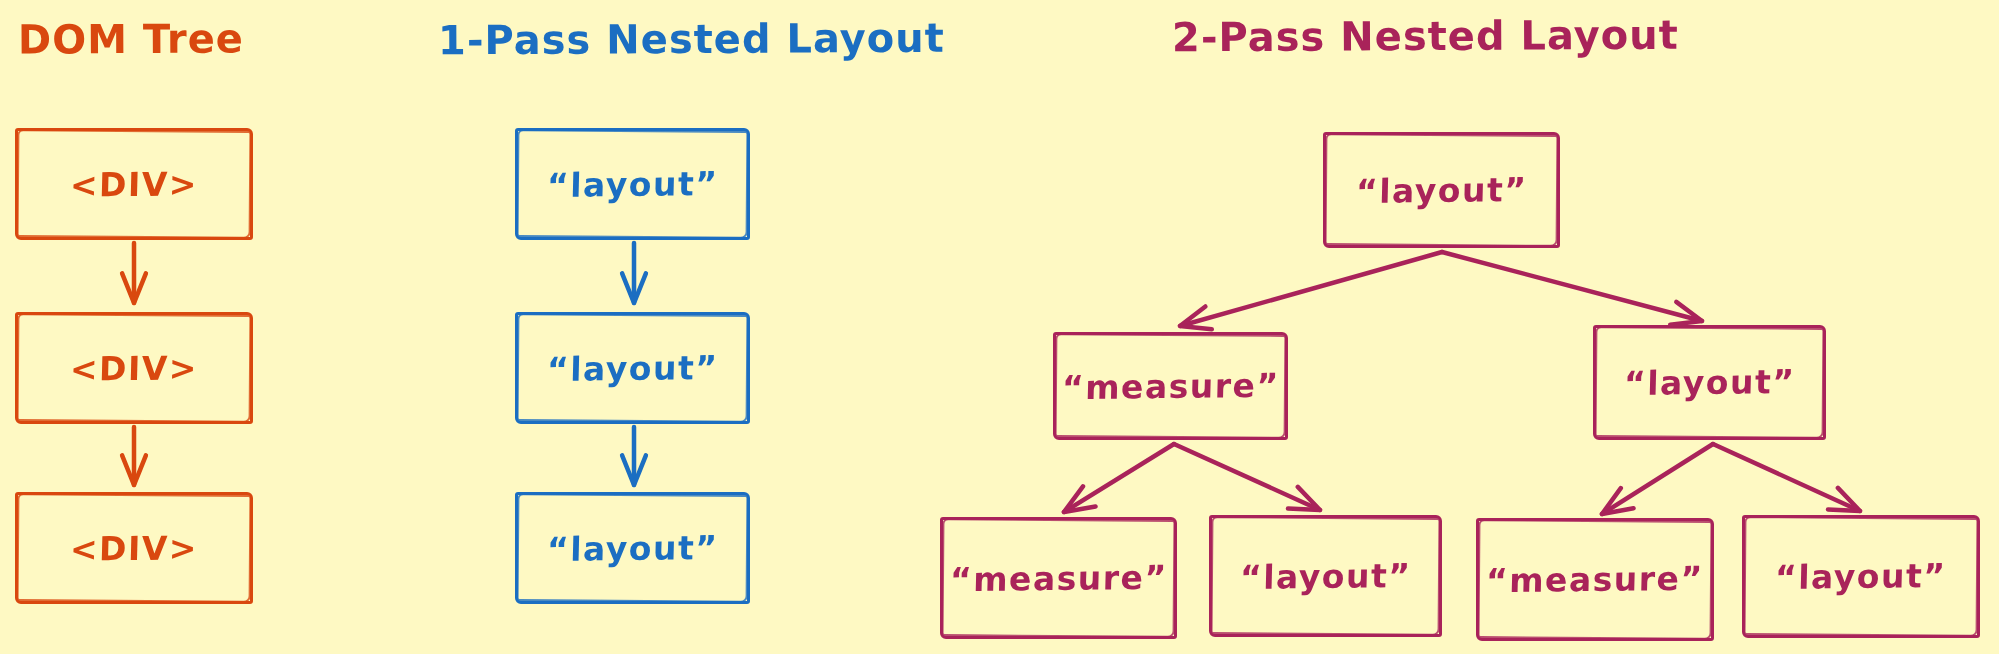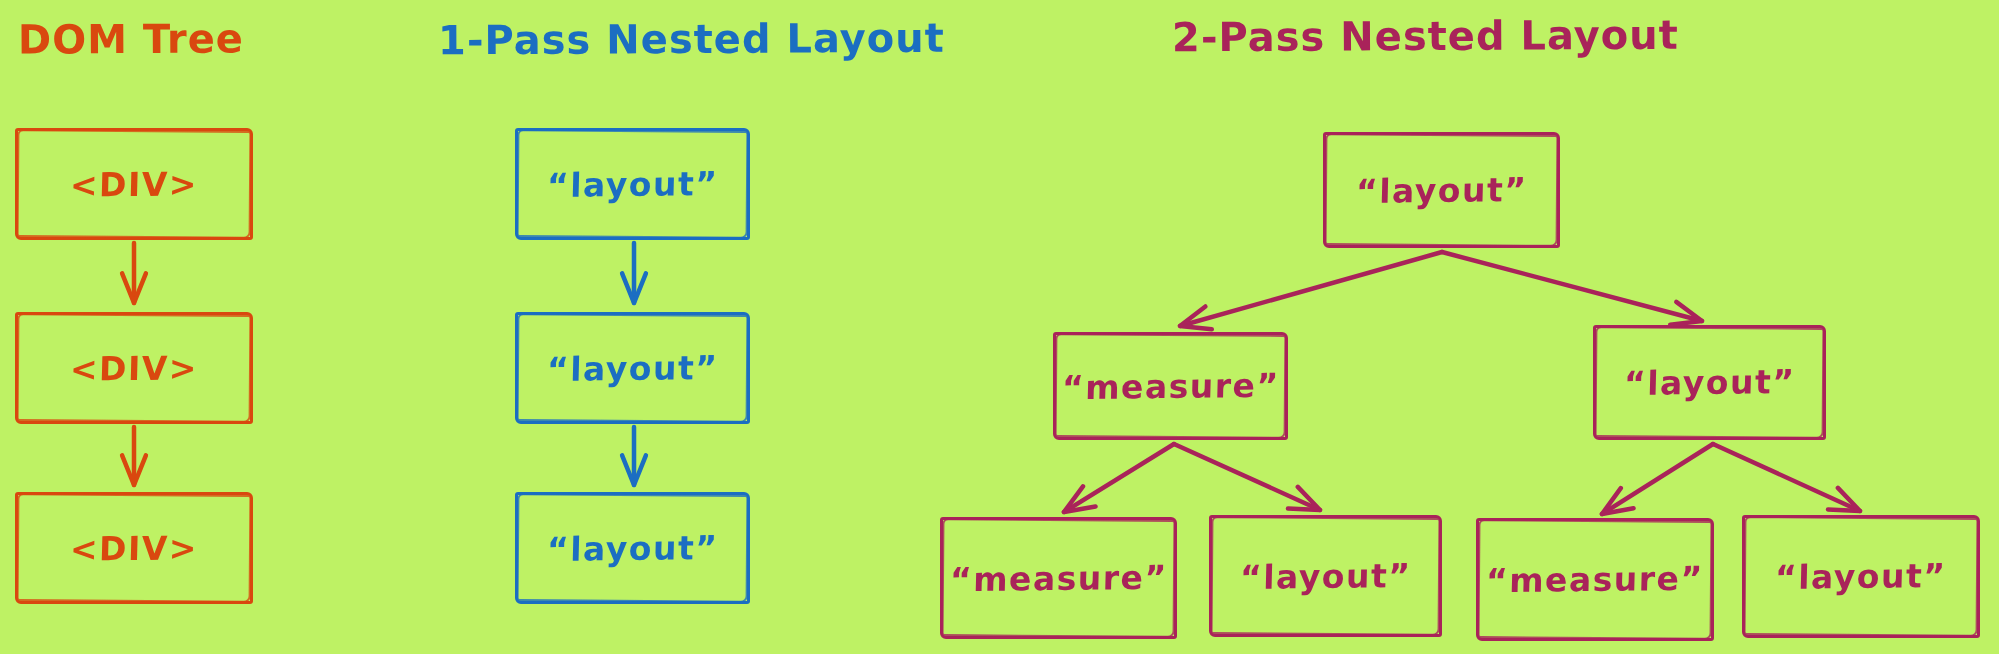--- a/index.html
+++ b/index.html
@@ -1,21 +1,21 @@
 <!DOCTYPE html>
 <html style="--col-dom_tree: #d9480f; --col-one_pass: #1b6ec2; --col-two_pass: #a9235a;"><head>
 <meta charset="utf-8">
 <style>
   html,body{margin:0;padding:0;background:#ffffff;}
   .canvas{
     position:relative;
     width:1999px;height:654px;
     font-family:"DejaVu Sans", sans-serif;
     overflow:hidden;
-    background:#bef264;
+    background:#fef9c3;
   }
   .title{
     position:absolute;
     margin:0;
     font-size:40px;
     font-weight:700;
     letter-spacing:1px;
     white-space:nowrap;
     transform:rotate(-0.3deg);
   }

